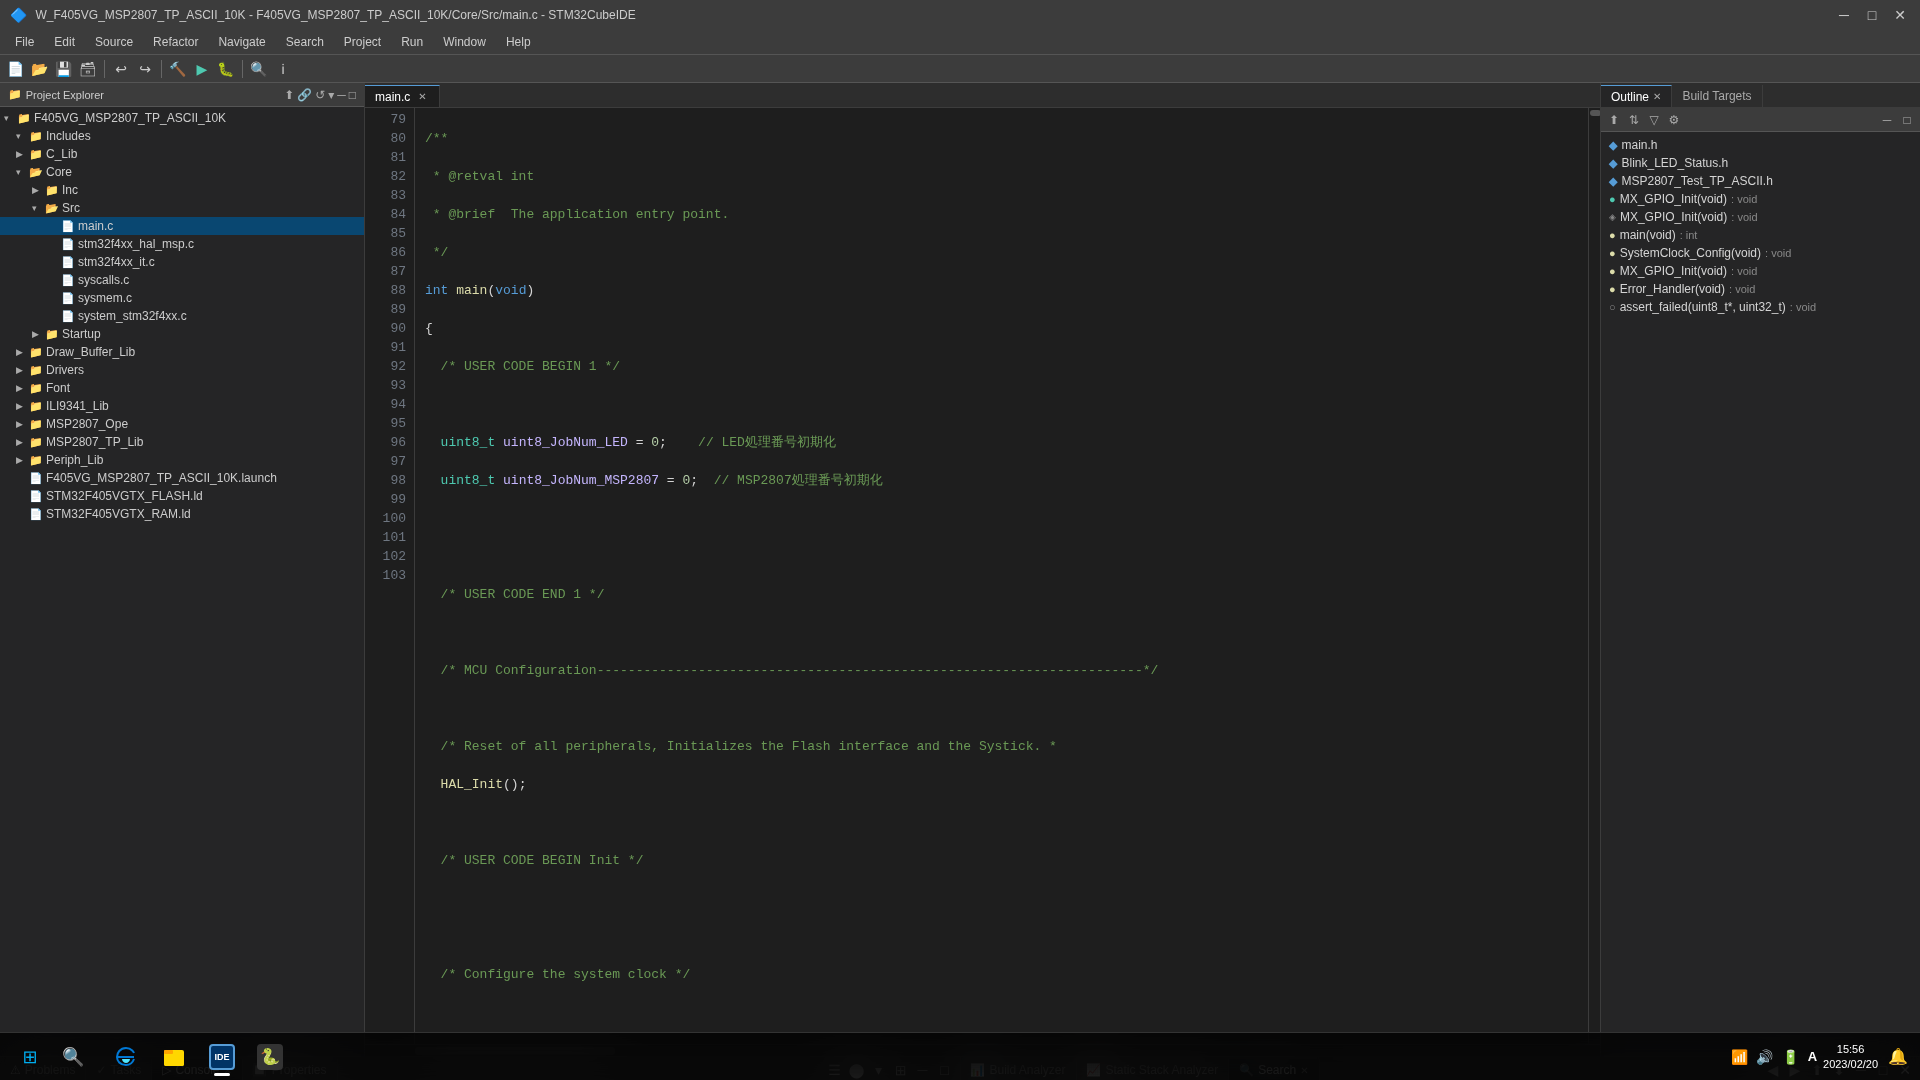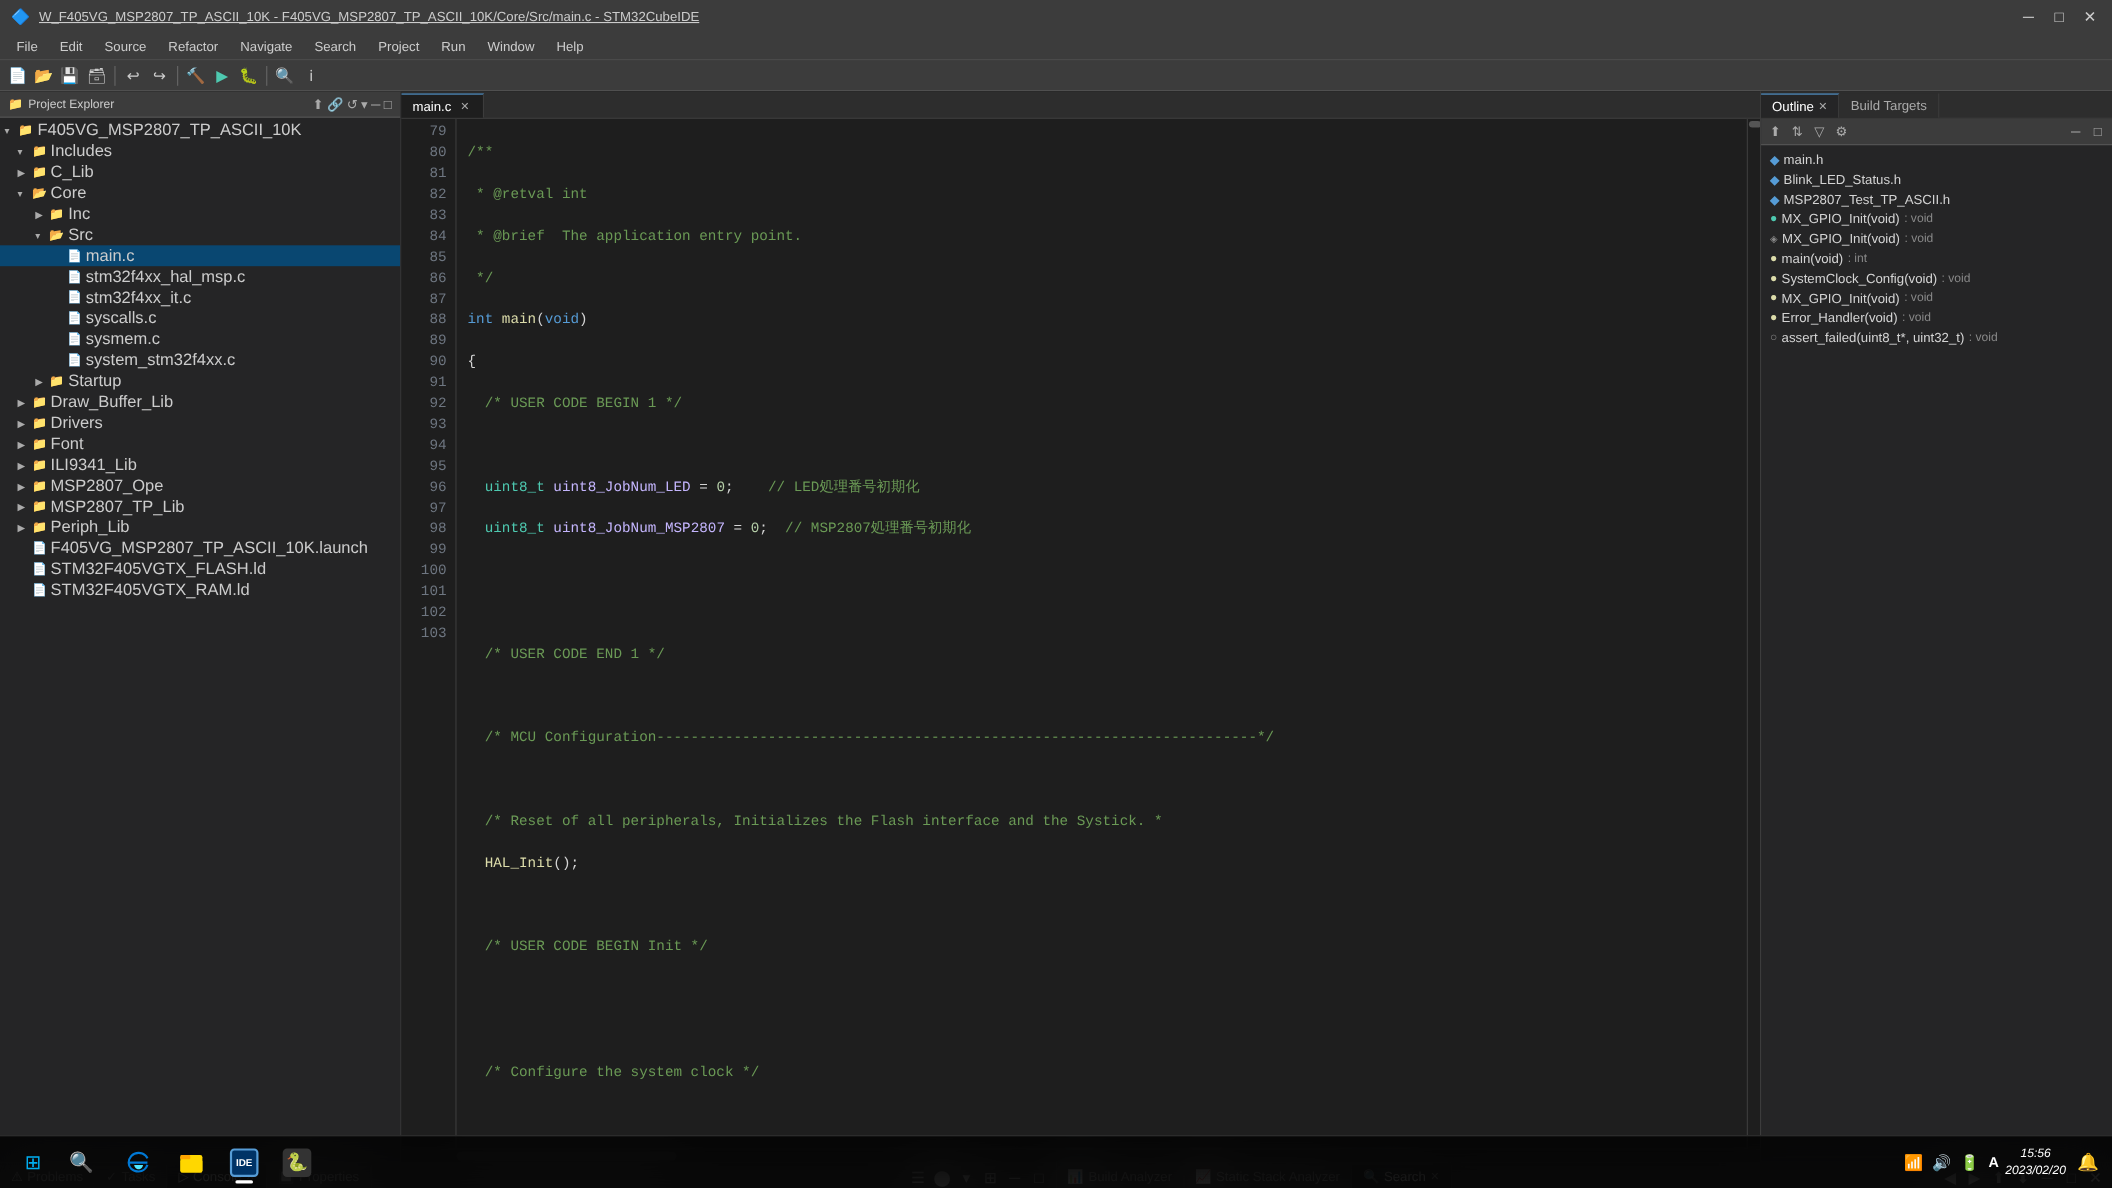--- a/index.html
+++ b/index.html
@@ -22,21 +22,21 @@
       padding: 0 10px;
       color: #cccccc;
       font-size: 12px;
       user-select: none;
     }
     #title-bar .title-icon {
       margin-right: 8px;
       color: #569cd6;
       font-size: 14px;
     }
-    #title-bar .title-text { flex: 1; text-decoration: underline; }
+    #title-bar .title-text { flex: 1; }
     #title-bar .window-controls {
       display: flex;
       gap: 8px;
     }
     #title-bar .win-btn {
       width: 20px;
       height: 20px;
       display: flex;
       align-items: center;
       justify-content: center;
@@ -147,21 +147,21 @@
       width: 16px;
       height: 16px;
       display: inline-flex;
       align-items: center;
       justify-content: center;
       margin-right: 2px;
       font-size: 11px;
       flex-shrink: 0;
     }
     .tree-label {
-      font-size: 15px;
+      font-size: 12px;
       color: #cccccc;
     }
     .chevron {
       font-size: 9px;
       margin-right: 2px;
       color: #aaa;
       width: 10px;
       display: inline-block;
     }
 
@@ -414,21 +414,21 @@
       background: #fff;
       border-radius: 2px;
     }
     .taskbar-right {
       display: flex;
       align-items: center;
       gap: 6px;
       color: #fff;
       font-size: 11px;
     }
-    .taskbar-clock { text-align: center; line-height: 1.3; font-style: italic; }
+    .taskbar-clock { text-align: center; line-height: 1.3; }
     .taskbar-sys { display: flex; align-items: center; gap: 8px; }
 
     
     ::-webkit-scrollbar { width: 8px; height: 8px; }
     ::-webkit-scrollbar-track { background: #1e1e1e; }
     ::-webkit-scrollbar-thumb { background: #424242; border-radius: 4px; }
   </style>
 </head>
 <body>
 

